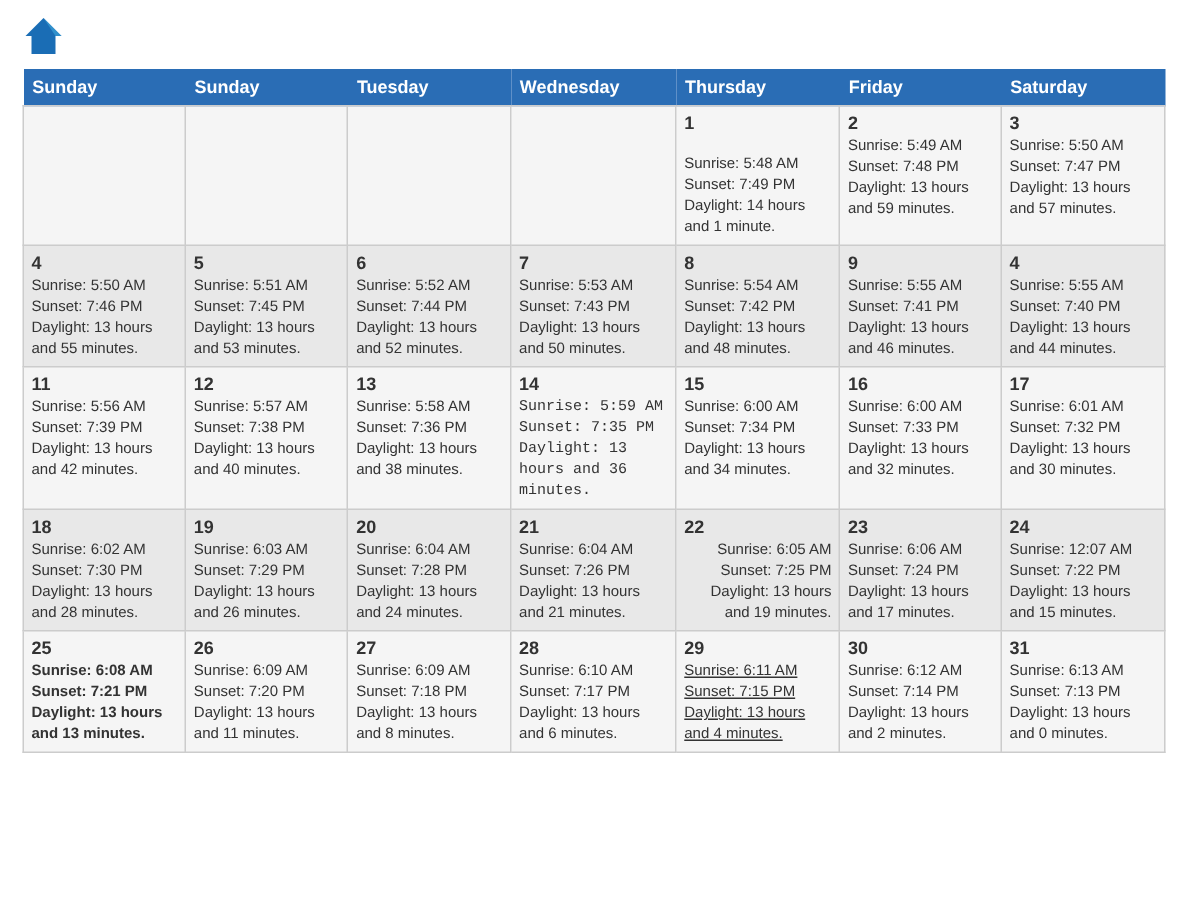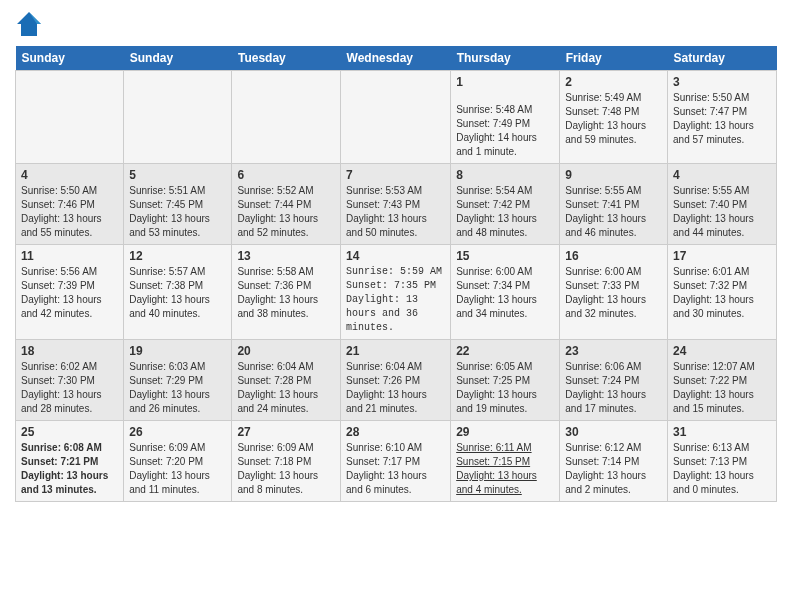--- a/index.html
+++ b/index.html
@@ -252,21 +252,21 @@
 Daylight: 13 hours and 24 minutes.</div>
         </td>
         <td>
           <div class="day-num">21</div>
           <div class="day-info" style="white-space: pre-line;">Sunrise: 6:04 AM
 Sunset: 7:26 PM
 Daylight: 13 hours and 21 minutes.</div>
         </td>
         <td>
           <div class="day-num">22</div>
-          <div class="day-info" style="white-space: pre-line;">Sunrise: 6:05 AM
+          <div class="day-info" style="white-space: pre-line; text-align: right;">Sunrise: 6:05 AM
 Sunset: 7:25 PM
 Daylight: 13 hours and 19 minutes.</div>
         </td>
         <td>
           <div class="day-num">23</div>
           <div class="day-info" style="white-space: pre-line;">Sunrise: 6:06 AM
 Sunset: 7:24 PM
 Daylight: 13 hours and 17 minutes.</div>
         </td>
         <td>

